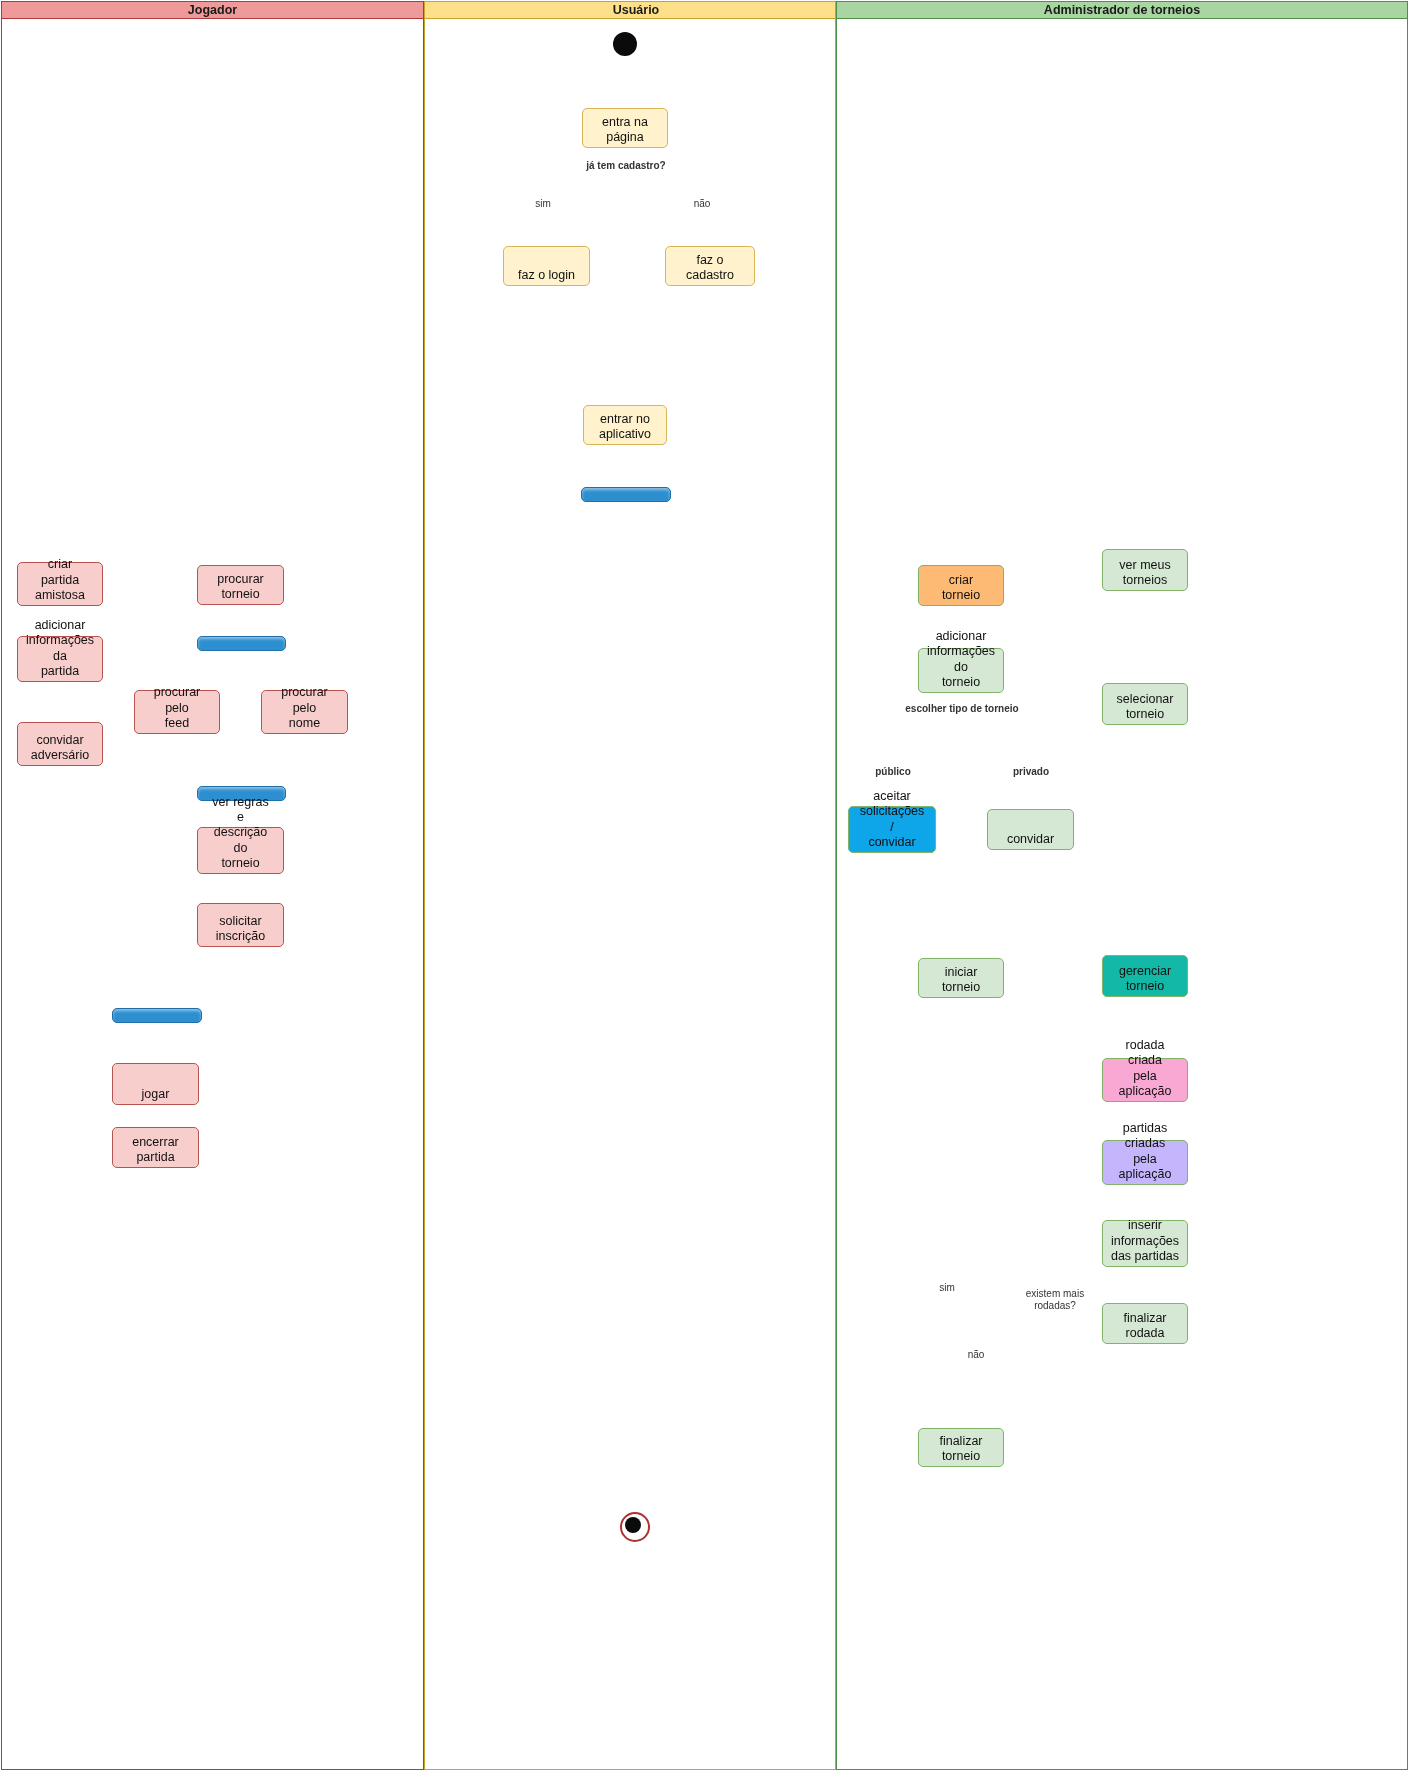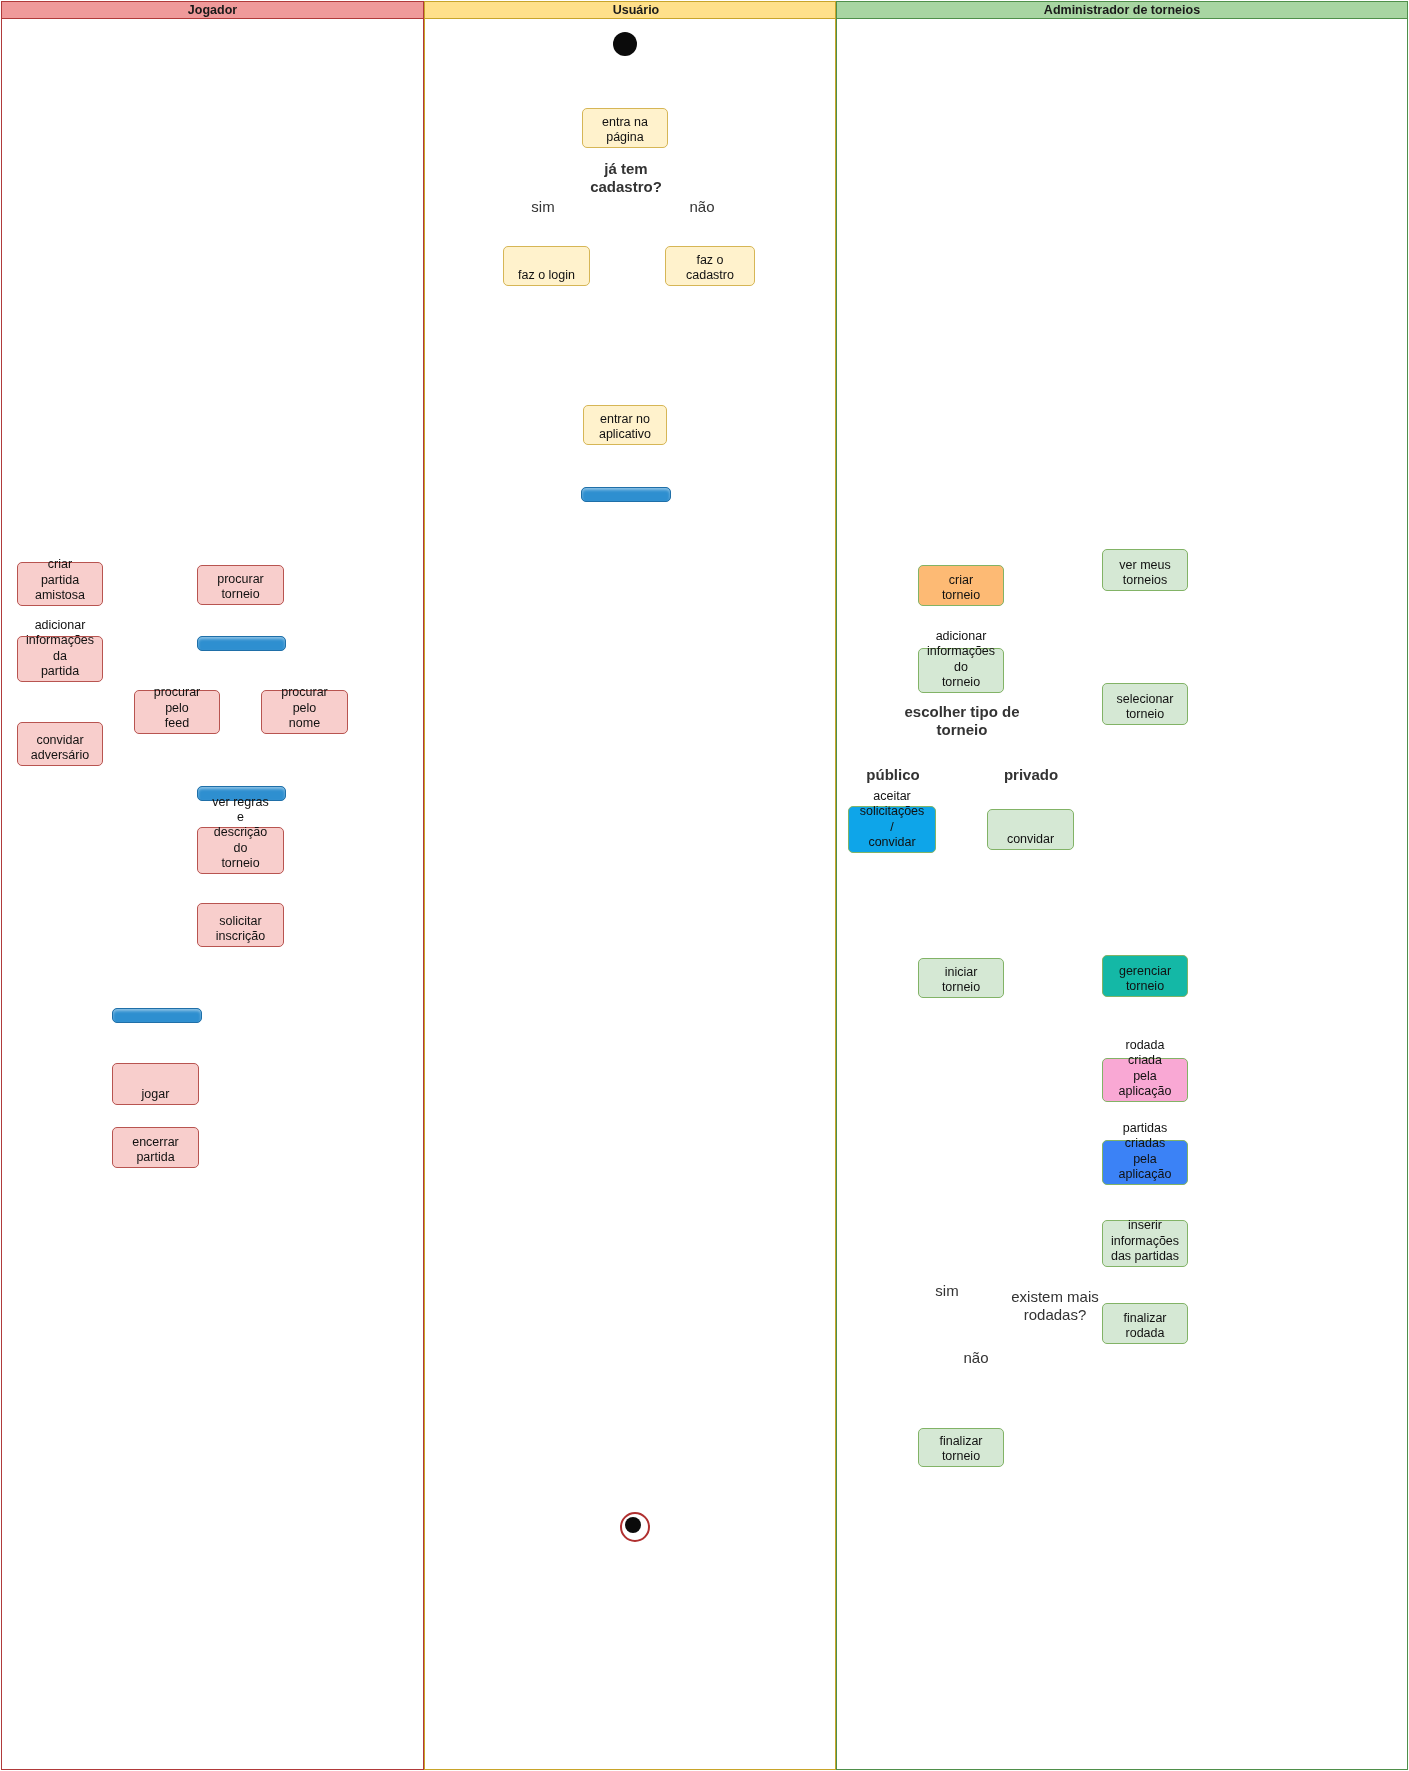--- a/index.html
+++ b/index.html
@@ -15,21 +15,21 @@
     justify-content:center;text-align:center;border-radius:5px;border-width:1.6px;
     border-style:solid;font-size:12.5px;line-height:1.22;color:#111111;padding:2px 12px;}
   .node span{display:block;white-space:pre-line;}
 
   .bar{position:absolute;background:#2e8fd0;border:1.4px solid #1f6fa8;border-radius:5px;
     box-shadow:inset 0 2px 3px rgba(255,255,255,.45);}
   .startnode{position:absolute;border-radius:50%;background:#0b0b0b;}
   .endnode{position:absolute;border-radius:50%;background:#ffffff;border:2.2px solid #b03030;}
   .endnode .inner{position:absolute;border-radius:50%;background:#0b0b0b;}
 
-  .edge-label{position:absolute;font-size:15px;color:#333333;text-align:center;
+  .edge-label{position:absolute;font-size:10px;color:#333333;text-align:center;
     white-space:pre-line;line-height:1.2;}
   .edge-label.bold{font-weight:bold;color:#333333;}
 </style>
 </head>
 <body>
 
 <div id="canvas">
 
   <svg id="diagram" viewBox="0 0 1409 1771" xmlns="http://www.w3.org/2000/svg">
     <defs>
@@ -190,21 +190,21 @@
 torneio</span>
       </div>
       <div class="node" style="left: 1102px; top: 955px; width: 86px; height: 42px; background: #14b8a6; border-color: rgb(130, 179, 102);">
         <span>gerenciar
 torneio</span>
       </div>
       <div class="node" style="left: 1102px; top: 1058px; width: 86px; height: 44px; background: #f9a8d4; border-color: rgb(130, 179, 102);">
         <span>rodada criada
 pela aplicação</span>
       </div>
-      <div class="node" style="left: 1102px; top: 1140px; width: 86px; height: 45px; background: #3b82f6; border-color: rgb(130, 179, 102);">
+      <div class="node" style="left: 1102px; top: 1140px; width: 86px; height: 45px; background: #c4b5fd; border-color: rgb(130, 179, 102);">
         <span>partidas criadas
 pela aplicação</span>
       </div>
       <div class="node" style="left: 1102px; top: 1220px; width: 86px; height: 47px; background: rgb(213, 232, 212); border-color: rgb(130, 179, 102);">
         <span>inserir
 informações
 das partidas</span>
       </div>
       <div class="node" style="left: 1102px; top: 1303px; width: 86px; height: 41px; background: rgb(213, 232, 212); border-color: rgb(130, 179, 102);">
         <span>finalizar rodada</span>

